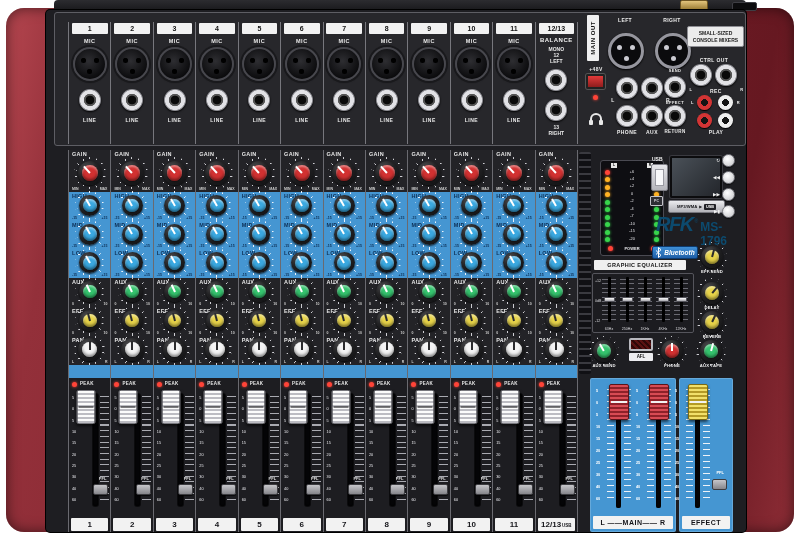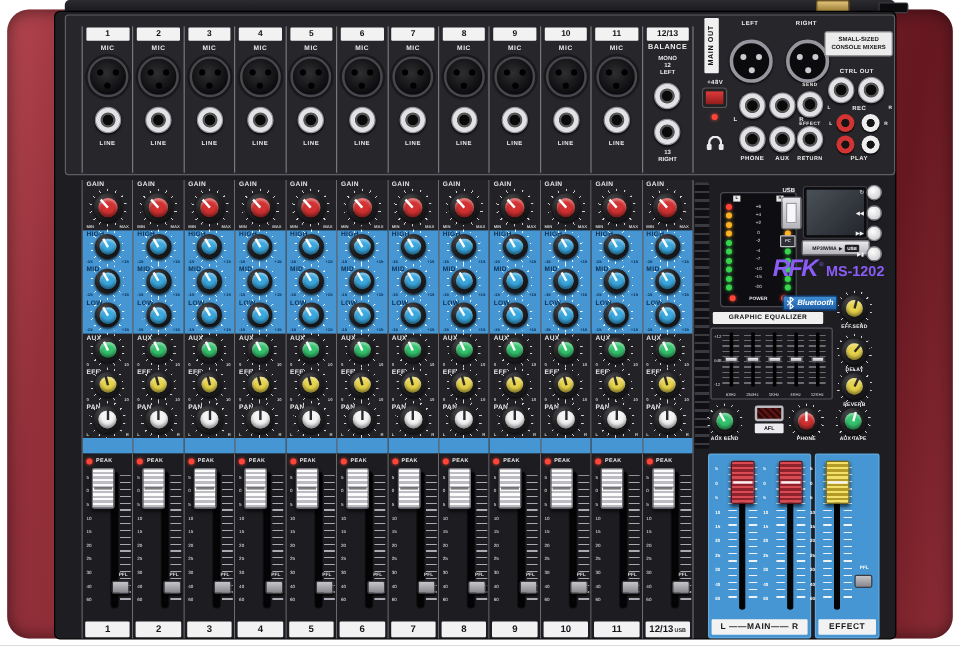--- a/index.html
+++ b/index.html
@@ -123,21 +123,21 @@
   .usbport{position:absolute;left:59px;top:14px;width:17px;height:27px;background:linear-gradient(#e6e6ea,#b5b5bb);border:1px solid #808088;border-radius:2px;}
   .usbport i{position:absolute;left:3px;right:3px;top:4px;bottom:4px;background:#f8f8fa;border:1px solid #9a9aa2;display:block;}
   .pcicon{position:absolute;left:58px;top:46px;width:13px;height:10px;border:1px solid #c2c2c8;background:#2e2e34;border-radius:1px;font-size:3.5px;color:#dcdce2;text-align:center;line-height:9px;font-weight:700;}
   .mp3badge{position:absolute;left:76px;top:50px;width:57px;height:13px;background:linear-gradient(#ececef,#b2b2b8);border:1px solid #75757c;border-radius:2px;
             display:flex;align-items:center;justify-content:center;gap:2px;font-size:4.2px;font-weight:700;color:#17171b;}
   .mp3badge .arr{font-size:3.6px;}
   .mp3badge .chip{background:#202026;color:#fff;padding:0 2px;border-radius:1px;font-size:3.8px;line-height:6px;}
   .lcd{position:absolute;left:78px;top:6px;width:52px;height:42px;background:linear-gradient(135deg,#4a5158,#23262b);border:2px solid #0c0c0e;border-radius:2px;box-shadow:0 0 0 1px #3a3a40;}
   .pbicon{position:absolute;left:110px;width:18px;text-align:right;font-size:4.5px;color:#f0f0f0;line-height:13px;}
   .pbtn{position:absolute;left:130px;width:13px;height:13px;border-radius:50%;background:radial-gradient(circle at 40% 35%,#ffffff,#c2c2c6);border:1px solid #7c7c82;box-shadow:0 1px 1px rgba(0,0,0,.6);}
-  .logo{position:absolute;left:52px;top:63px;display:flex;align-items:baseline;color:#8b5cf6;}
+  .logo{position:absolute;left:64px;top:63px;display:flex;align-items:baseline;color:#0c4a6e;}
   .logo .rfk{font-size:20px;font-weight:900;font-style:italic;letter-spacing:-1.5px;}
   .logo sup{font-size:5px;margin:0 2px 0 2px;position:relative;top:-8px;}
   .logo .model{font-size:12px;font-weight:700;}
   .bt{position:absolute;left:60px;top:96px;width:46px;height:13px;background:linear-gradient(180deg,#3f8fd6,#1f5fa8);border:1px solid #0c3a6e;border-radius:2px;
       display:flex;align-items:center;justify-content:center;gap:2px;color:#fff;font-size:6.5px;font-weight:700;font-style:italic;}
   .eqtitle{position:absolute;left:2px;top:110px;width:92px;height:10px;background:#f0f0f0;border-radius:1px;font-size:5.5px;font-weight:700;color:#111;text-align:center;line-height:10px;letter-spacing:.4px;}
   .eqpanel{position:absolute;left:0;top:123px;width:102px;height:60px;background:#1c1c20;border:1px solid #55555c;border-radius:2px;}
   .eqs{position:absolute;left:2px;font-size:3.6px;color:#d8d8dc;}
   .eqs.s0{top:5px}.eqs.s1{top:25px}.eqs.s2{top:45px}
   .eqband{position:absolute;top:3px;width:16px;height:54px;}
@@ -1770,21 +1770,21 @@
         <span class="pbicon" style="top: 21px;">◀◀</span>
         <div class="pbtn" style="top: 21px;"></div>
         <span class="pbicon" style="top: 38px;">▶▶</span>
         <div class="pbtn" style="top: 38px;"></div>
         <span class="pbicon" style="top: 55px;">▶▮</span>
         <div class="pbtn" style="top: 55px;"></div>
       </div>
     <div class="logo">
       <span class="rfk">RFK</span>
         <sup>®</sup>
-        <span class="model">MS-1202</span>
+        <span class="model">MS-1796</span>
     </div>
     <div class="bt">
       <svg width="7" height="11" viewBox="0 0 7 11">
           <path d="M3.5 0.5 L3.5 10.5 L6 8.3 L1 3.5 M1 7.5 L6 2.7 L3.5 0.5" fill="none" stroke="#ffffff" stroke-width="1"></path>
         </svg>
       <span>Bluetooth</span>
     </div>
     <div class="eqtitle"><span>GRAPHIC EQUALIZER</span></div>
     <div class="eqpanel" id="eqpanel">
       <span class="eqs s0">+12</span>

